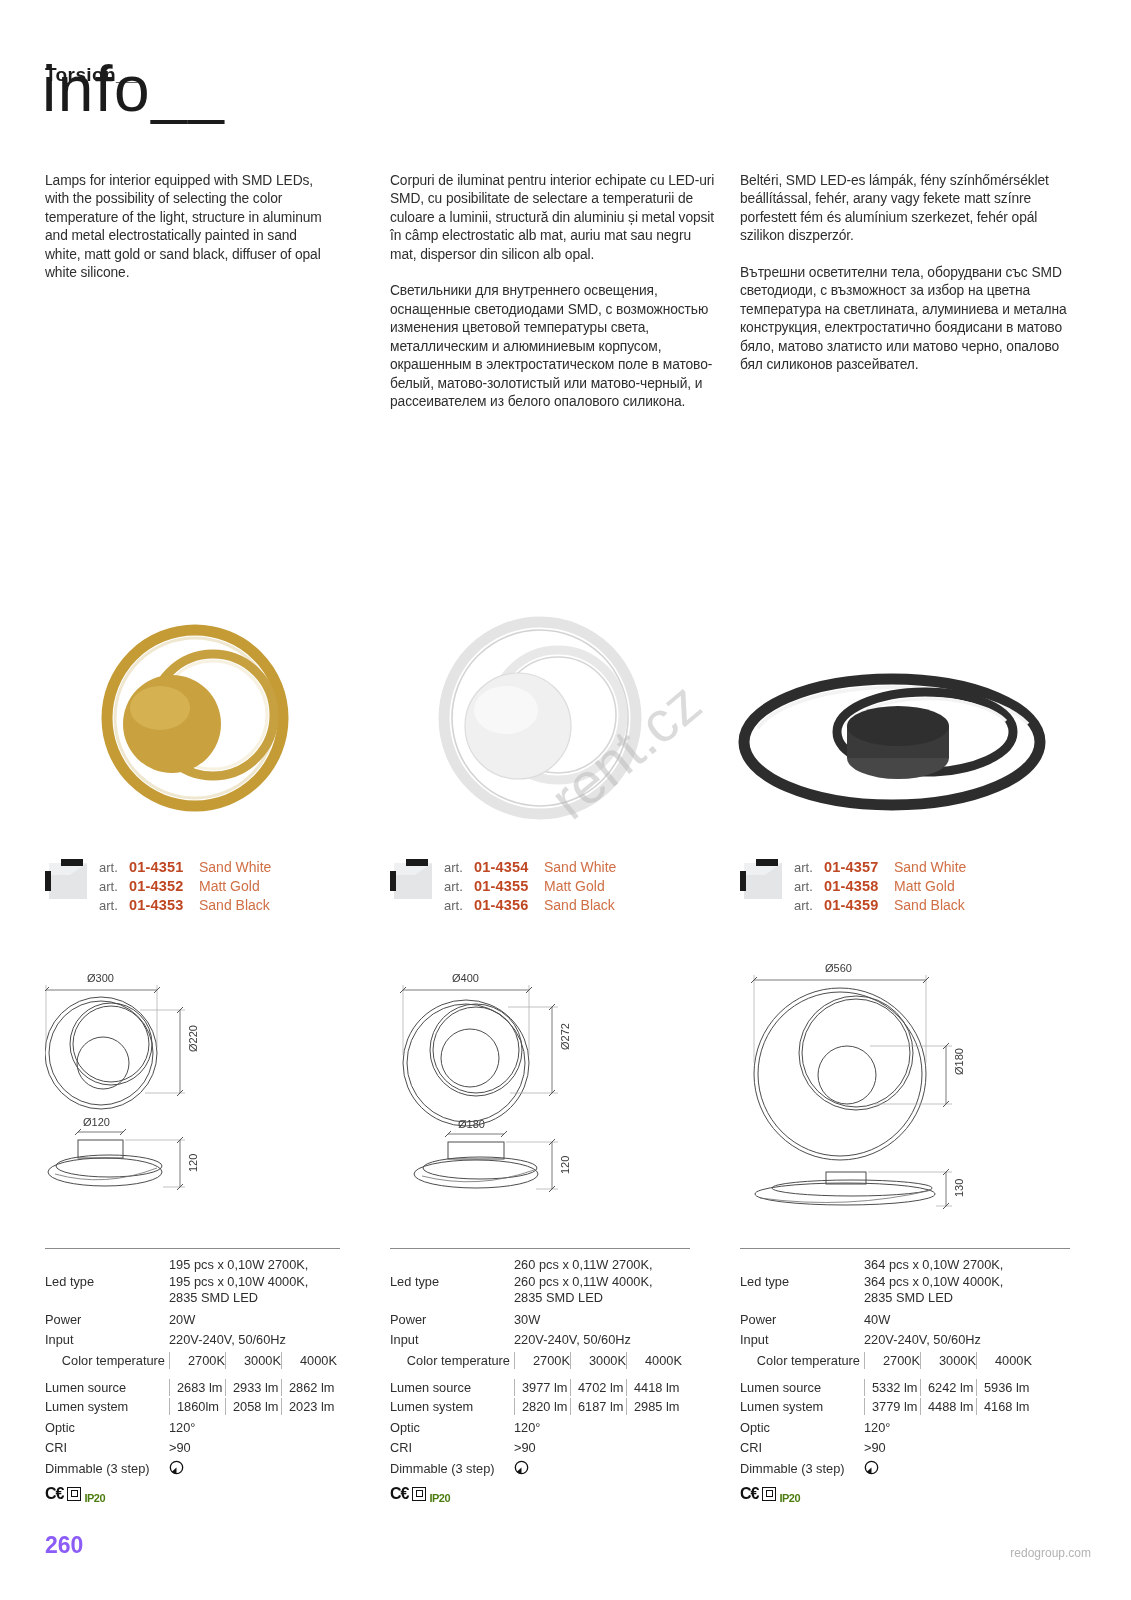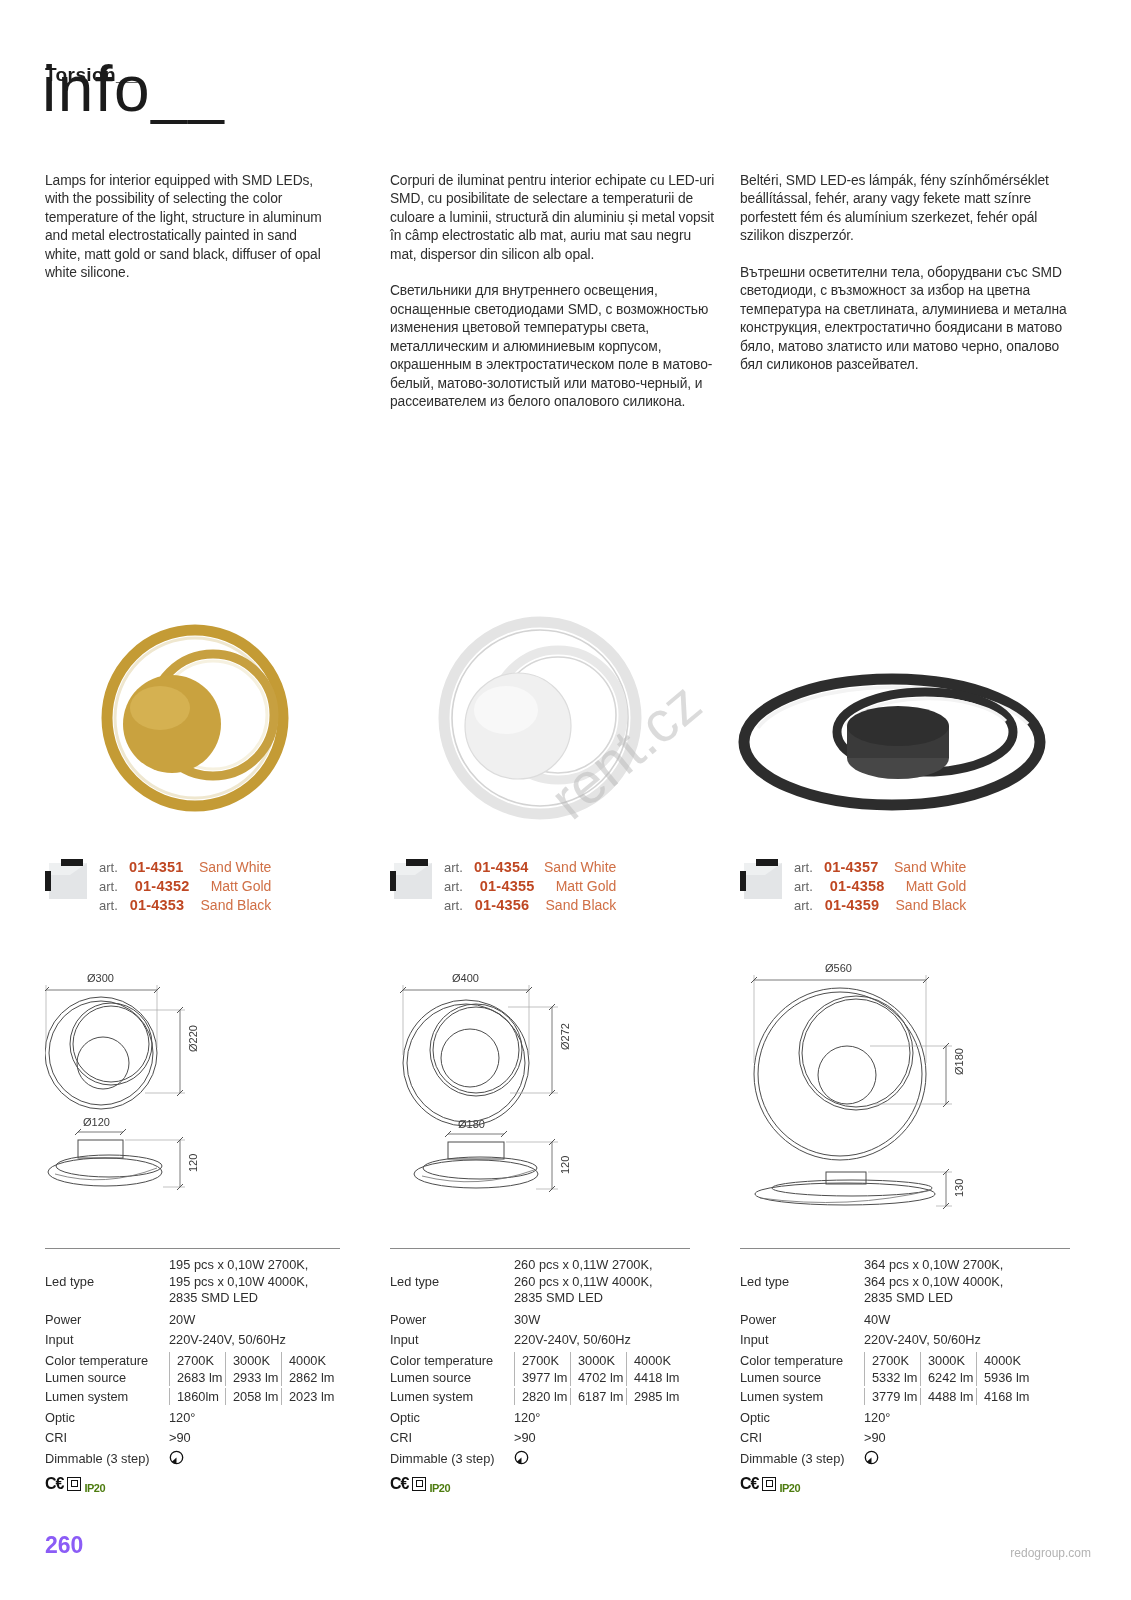--- a/index.html
+++ b/index.html
@@ -22,40 +22,40 @@
   #col1{left:45px;width:295px}
   #col2{left:390px;width:300px}
   #col3{left:740px;width:330px}
 
   .photo{position:absolute;}
 
   
   .art-block{position:absolute;top:852px;left:0;display:flex;gap:12px;}
   .mount-icon{flex:none;margin-top:3px;}
   .art-rows{display:flex;flex-direction:column;gap:3px;padding-top:7px;}
-  .art-row{display:flex;align-items:baseline;justify-content:space-between;}
+  .art-row{display:flex;align-items:baseline;}
   .art-prefix{color:#666;width:30px;font-size:13px;}
   .art-code{color:#bf4722;font-weight:700;width:70px;font-size:14.5px;letter-spacing:.2px;}
   .art-finish{color:#d06f45;font-size:14px;}
 
   
   .dwg{position:absolute;left:0;}
   .dwg .shape{fill:none;stroke:#4d4d4d;stroke-width:1;}
   .dwg .thin{fill:none;stroke:#6e6e6e;stroke-width:.8;}
   .dwg .dimline{stroke:#7b7b7b;stroke-width:1;}
   .dwg .ext{stroke:#a8a8a8;stroke-width:.7;}
   .dwg .tick{stroke:#555;stroke-width:1;}
   .dwg text{font-family:"Liberation Sans",sans-serif;font-size:11px;fill:#3a3a3a;}
 
   
   .spec{position:absolute;top:1248px;left:0;right:0;border-top:1px solid #8a8a8a;padding-top:8px;
         font-size:12.8px;color:#2e2e2e;}
   .srow{display:grid;grid-template-columns:124px 1fr;align-items:center;margin-bottom:5px;}
   .srow.cells{grid-template-columns:124px 56px 56px 56px;margin-bottom:2px;}
-  .srow.ct{margin-bottom:0;}
+  .srow.ct{margin-bottom:10px;text-align:right;}
   .cell{border-left:1px solid #b5b5b5;padding:1px 0 1px 7px;}
   .pre{white-space:pre-line;line-height:1.3;}
   .slabel{padding-right:4px;}
   .certs{display:flex;align-items:center;margin-top:6px;}
   .ce{font-size:16px;letter-spacing:-1px;font-weight:600;color:#111;}
   .class2{width:12px;height:12px;border:1.6px solid #111;display:inline-flex;align-items:center;justify-content:center;margin:0 3px 0 4px;}
   .class2::after{content:"";width:5px;height:5px;border:1.2px solid #111;display:block;}
   .ip{font-size:11px;font-weight:700;letter-spacing:-.5px;color:#4d7c0f;margin-top:8px;}
 
   

